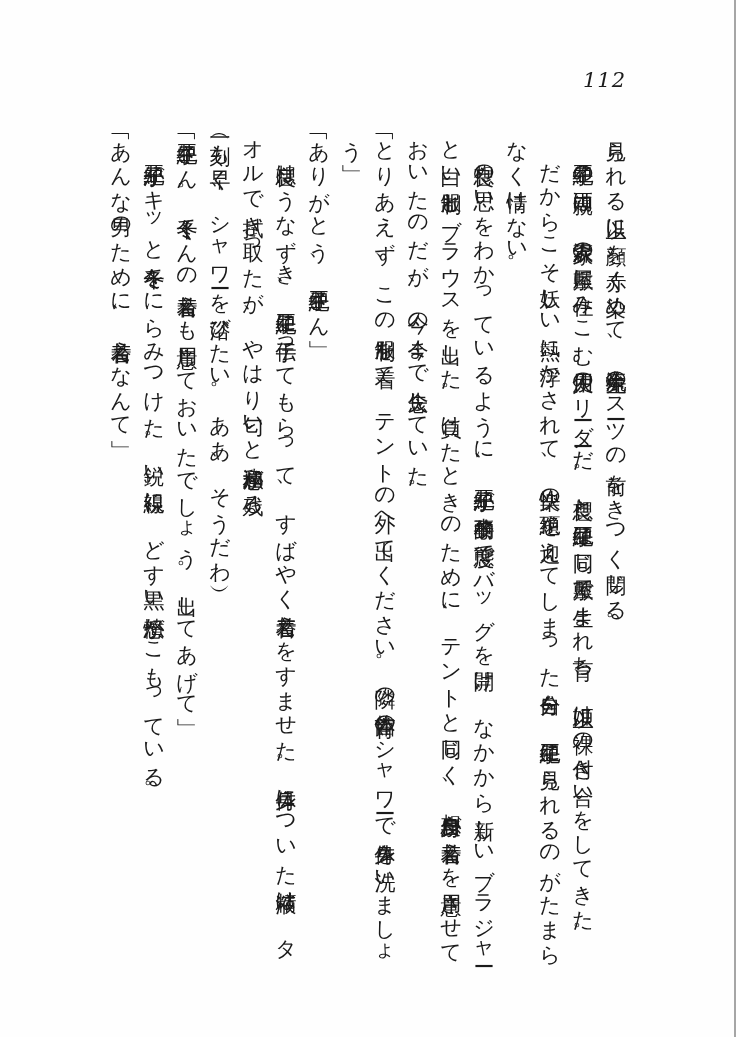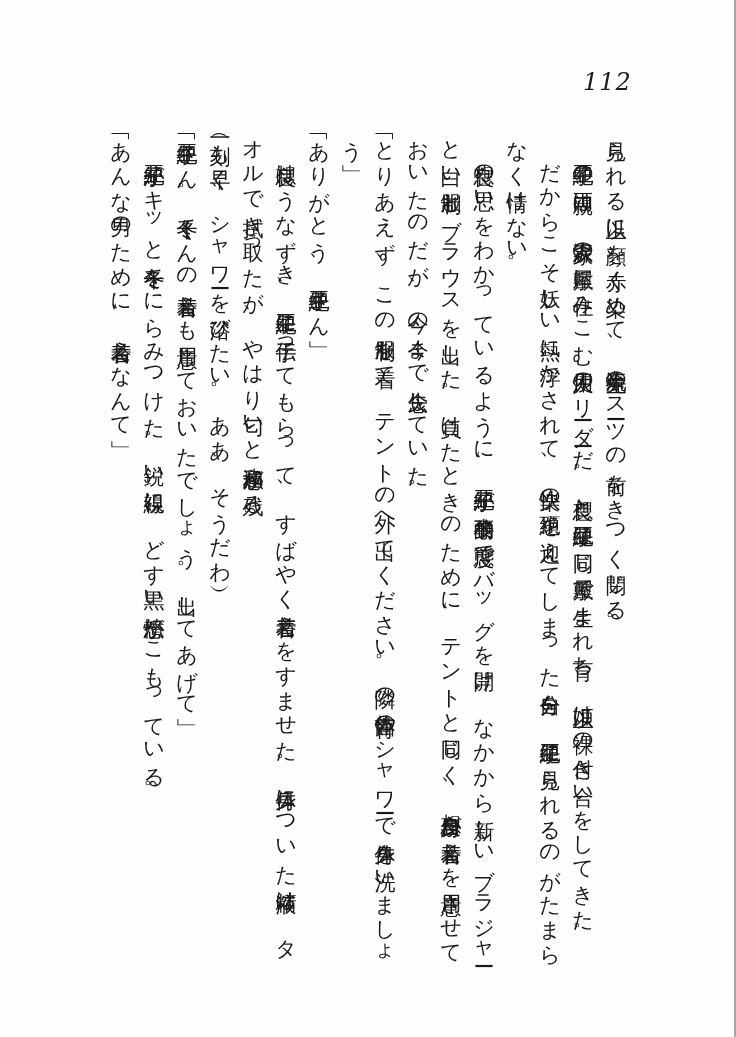--- a/index.html
+++ b/index.html
@@ -26,21 +26,21 @@
     width: 2px;
     height: 100%;
     background: #a6a6a6;
   }
   .page-number {
     position: absolute;
     top: 68px;
     left: 583px;
     font-family: "DejaVu Serif", serif;
     font-style: italic;
-    font-size: 24px;
+    font-size: 21px;
     color: #1c1c1c;
     letter-spacing: 1px;
   }
   .text-block {
     position: absolute;
     top: 126px;
     right: 104px;
     height: 838px;
     writing-mode: vertical-rl;
     text-orientation: mixed;

